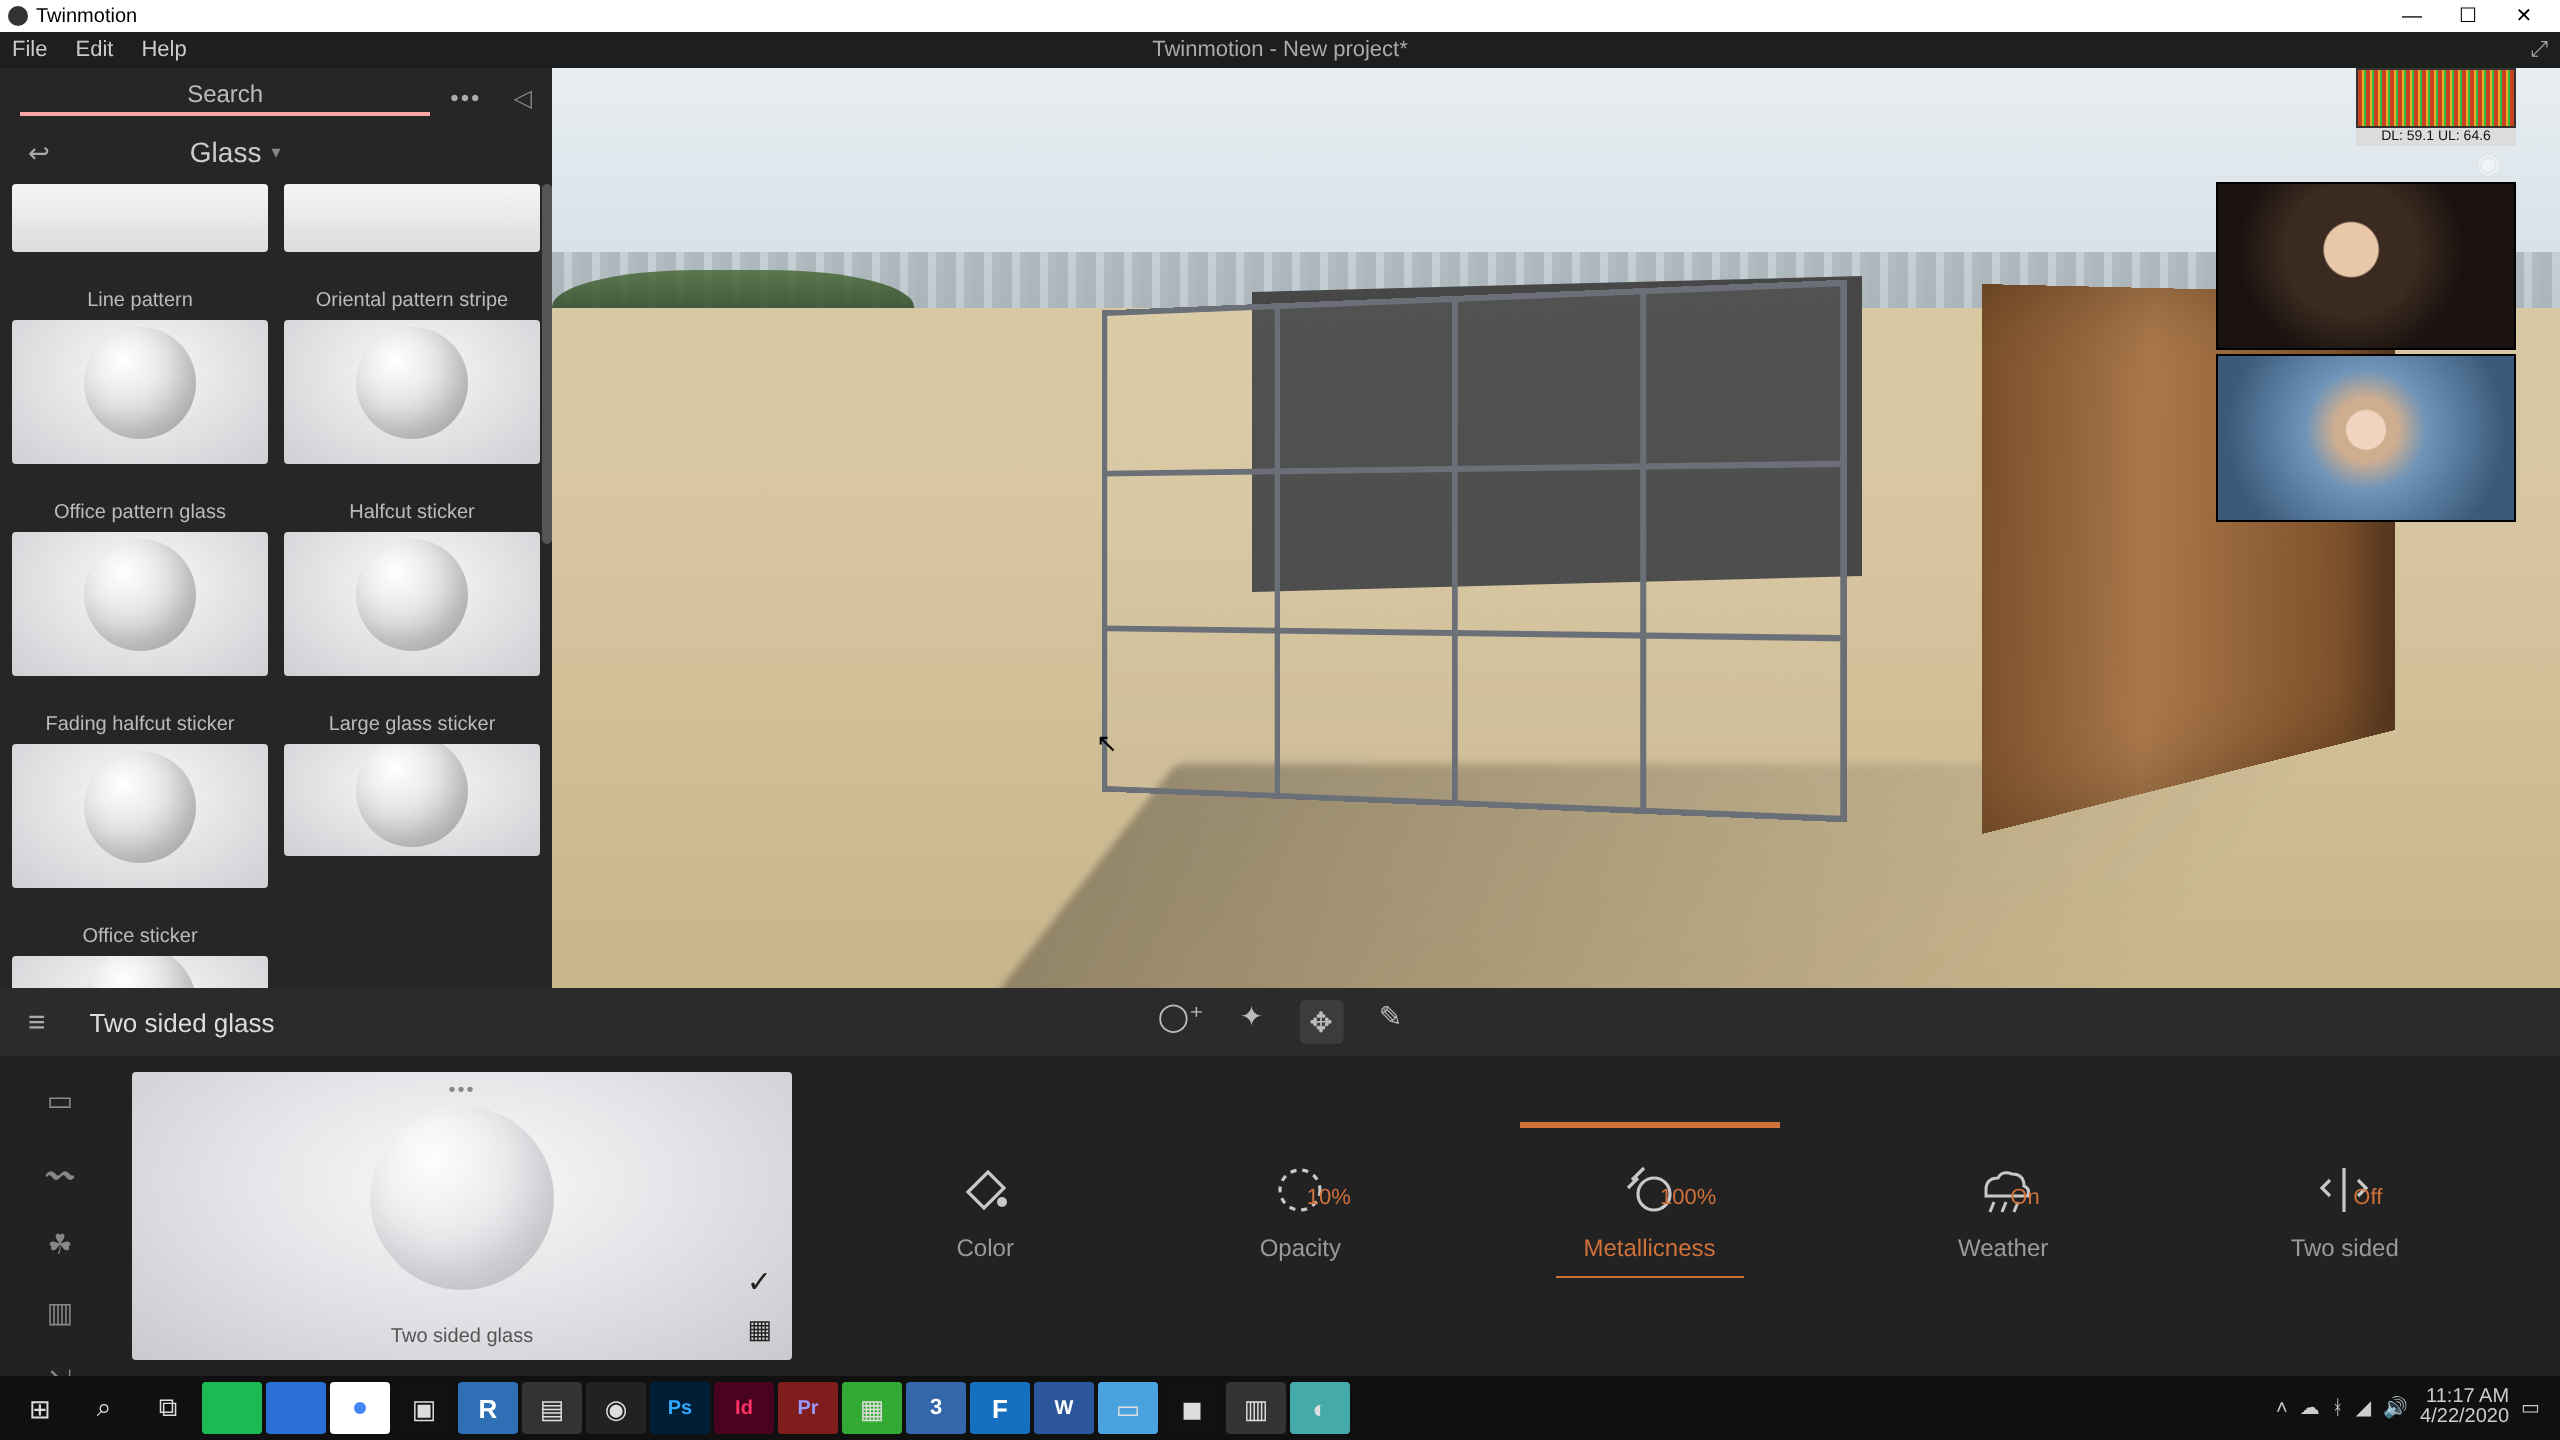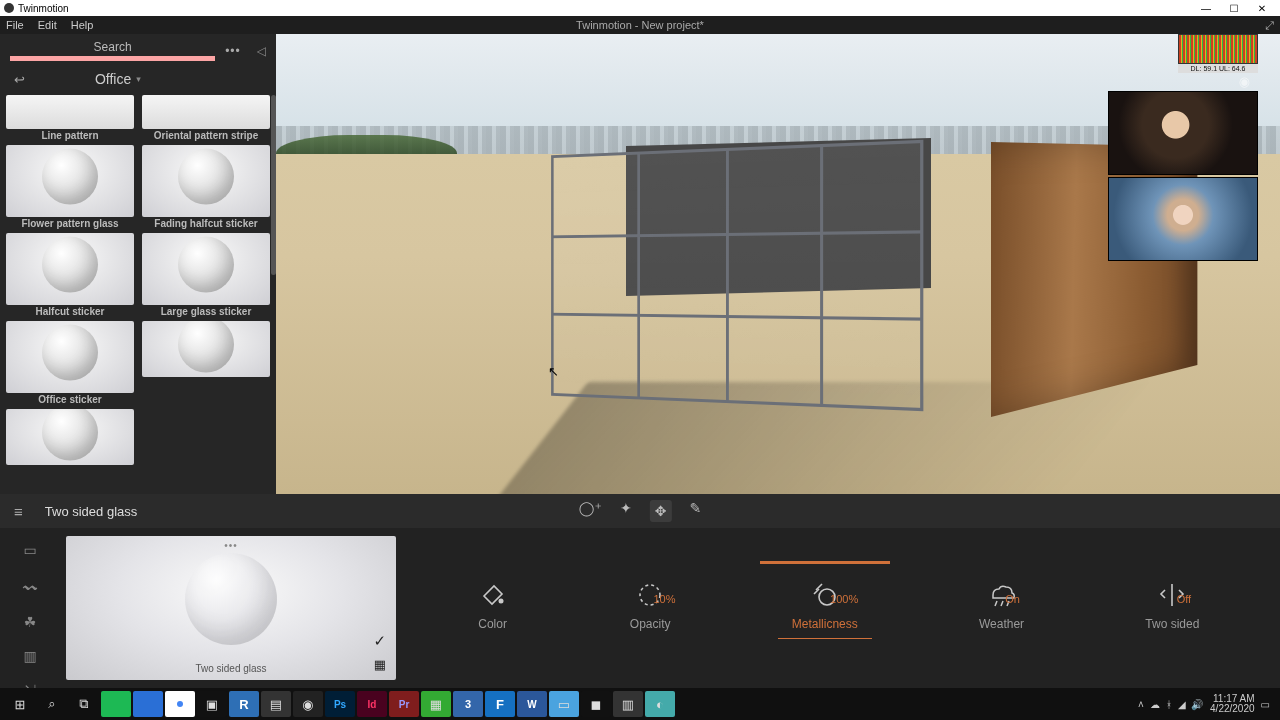--- a/index.html
+++ b/index.html
@@ -15,35 +15,35 @@
 .menubar { height: 18px; background: #1e1e1e; display: flex; align-items: center; padding: 0 6px; color: #ccc; font-size: 11px; position: relative; }
 .menubar .menu-item { margin-right: 14px; }
 .menubar .doc-title { position: absolute; left: 50%; transform: translateX(-50%); color: #aaa; }
 .menubar .max-icon { margin-left: auto; font-size: 11px; color: #aaa; }
 
 .main-area { display: flex; height: 460px; background: #262626; }
 
 
 .sidebar { width: 276px; background: #262626; display: flex; flex-direction: column; position: relative; }
 .sidebar-top { display: flex; align-items: center; padding: 6px 10px; gap: 10px; }
-.search-wrap { flex: 1; text-align: center; border-bottom: 5px solid #fca5a5; padding-bottom: 2px; color: #bbb; font-size: 12px; }
+.search-wrap { flex: 1; text-align: center; border-bottom: 2px solid #fca5a5; padding-bottom: 2px; color: #bbb; font-size: 12px; }
 .dots-icon { color: #aaa; font-size: 12px; letter-spacing: 1px; }
 .collapse-icon { color: #888; font-size: 12px; margin-left: 6px; }
 .sidebar-crumb { display: flex; align-items: center; padding: 4px 14px 8px; color: #ccc; font-size: 14px; gap: 70px; }
 .crumb-back { font-size: 13px; color: #aaa; }
 .crumb-label { display: flex; align-items: center; gap: 5px; }
 .crumb-arrow { font-size: 9px; color: #888; }
 
 .thumb-scroll { flex: 1; overflow: hidden; padding: 0 4px; position: relative; }
 .thumb-grid { display: grid; grid-template-columns: 1fr 1fr; gap: 4px; }
 .thumb-item { display: flex; flex-direction: column; align-items: center; }
 .thumb-box { width: 128px; height: 72px; background: radial-gradient(ellipse at 50% 35%, #fafafa 0%, #e6e6e8 45%, #cfcfd4 100%); border-radius: 2px; position: relative; overflow: hidden; }
 .thumb-box.tiny { height: 34px; background: linear-gradient(#f5f5f5, #dcdcdc); }
 .thumb-sphere::after { content: ""; position: absolute; left: 50%; top: 50%; width: 56px; height: 56px; transform: translate(-50%,-58%); border-radius: 50%; background: radial-gradient(circle at 35% 30%, #fff, #ddd 55%, #bbb); box-shadow: inset -6px -8px 14px rgba(0,0,0,.15); }
-.thumb-label { font-size: 10px; color: #bbb; margin-top: 1px; text-align: center; font-weight: bold; }
+.thumb-label { font-size: 10px; color: #bbb; margin-top: 19px; text-align: center; }
 .scrollbar-stub { position: absolute; right: 0; top: 0; width: 5px; height: 180px; background: #555; border-radius: 3px; }
 
 
 .viewport { flex: 1; position: relative; overflow: hidden; }
 .sky { position: absolute; inset: 0; background: linear-gradient(#e9eef2 0%, #d7e2e8 20%, #cfd9de 26%); }
 .ground { position: absolute; left: 0; right: 0; top: 26%; bottom: 0; background: linear-gradient(#d9c9a3 0%, #d7c6a0 30%, #c7b58c 100%); }
 .skyline { position: absolute; left: 0; right: 0; top: 20%; height: 6%; background: repeating-linear-gradient(90deg, rgba(130,140,145,.6) 0 6px, rgba(170,180,185,.5) 6px 10px, rgba(130,140,145,.55) 10px 14px); opacity: .8; }
 .trees { position: absolute; left: 0; width: 18%; top: 22%; height: 4%; background: linear-gradient(#4b6b3a, #2f4a24); border-radius: 40% 40% 0 0 / 100% 100% 0 0; opacity: .85; }
 
 .box3d { position: absolute; left: 255px; top: 108px; width: 560px; height: 310px; }
@@ -130,46 +130,46 @@
     <div class="sidebar-top">
       <div class="search-wrap">
         <span>Search</span>
       </div>
       <span class="dots-icon">•••</span>
       <span class="collapse-icon">◁</span>
     </div>
     <div class="sidebar-crumb">
       <span class="crumb-back">↩</span>
       <span class="crumb-label">
-        <span>Office</span>
+        <span>Glass</span>
         <span class="crumb-arrow">▾</span>
       </span>
     </div>
     <div class="thumb-scroll">
       <div class="scrollbar-stub"></div>
       <div class="thumb-grid">
         <div class="thumb-item">
             <div class="thumb-box tiny"></div>
             <div class="thumb-label">Line pattern</div>
           </div>
         <div class="thumb-item">
             <div class="thumb-box tiny"></div>
             <div class="thumb-label">Oriental pattern stripe</div>
           </div>
         <div class="thumb-item">
             <div class="thumb-box thumb-sphere"></div>
-            <div class="thumb-label">Flower pattern glass</div>
+            <div class="thumb-label">Office pattern glass</div>
+          </div>
+        <div class="thumb-item">
+            <div class="thumb-box thumb-sphere"></div>
+            <div class="thumb-label">Halfcut sticker</div>
           </div>
         <div class="thumb-item">
             <div class="thumb-box thumb-sphere"></div>
             <div class="thumb-label">Fading halfcut sticker</div>
-          </div>
-        <div class="thumb-item">
-            <div class="thumb-box thumb-sphere"></div>
-            <div class="thumb-label">Halfcut sticker</div>
           </div>
         <div class="thumb-item">
             <div class="thumb-box thumb-sphere"></div>
             <div class="thumb-label">Large glass sticker</div>
           </div>
         <div class="thumb-item">
             <div class="thumb-box thumb-sphere"></div>
             <div class="thumb-label">Office sticker</div>
           </div>
         <div class="thumb-item">

